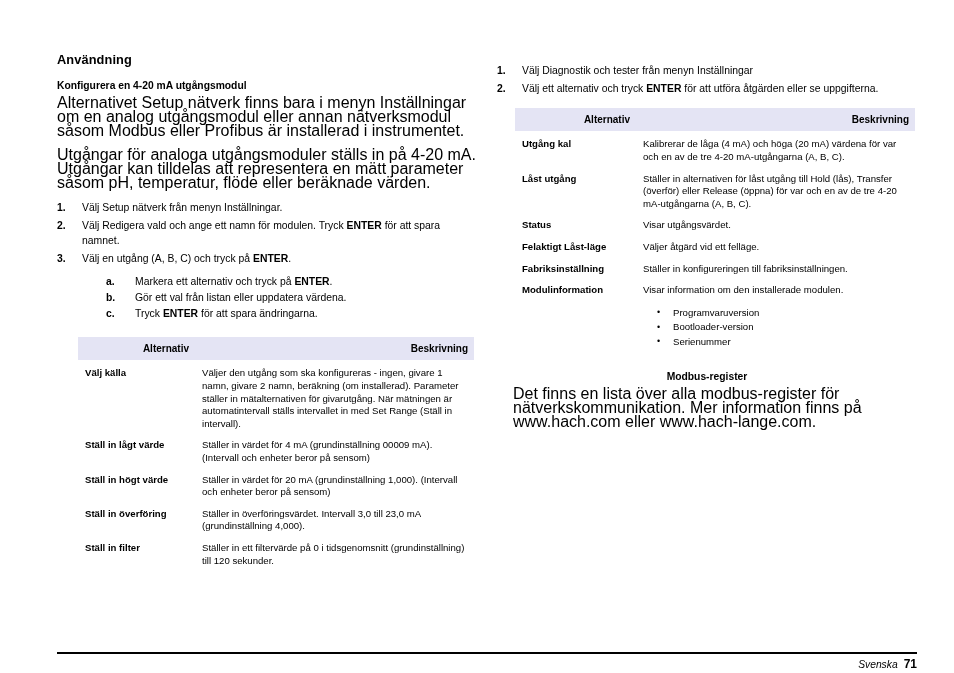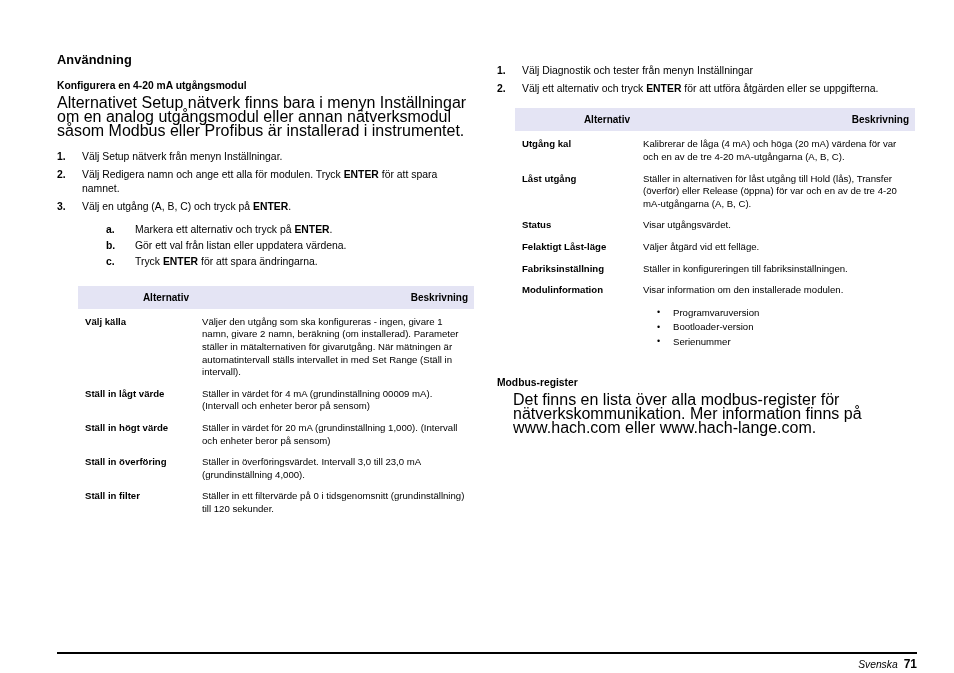--- a/index.html
+++ b/index.html
@@ -33,21 +33,22 @@
     font-weight: bold;
     margin: 0 0 13px 0;
     letter-spacing: 0.1px;
   }
   h2.sub-title {
     font-size: 10.3px;
     font-weight: bold;
     margin: 0 0 5px 0;
   }
   h2.sub-title.spaced-top {
-    margin-top: 24px;
+    margin-top: 18px;
+    text-align: center;
   }
   p.body {
     font-size: 16px;
     line-height: 14.2px;
     margin: 0 0 9px 0;
     text-align: left;
   }
   p.body.tight { margin-bottom: 0; margin-left: 16px; }
 
   
@@ -168,27 +169,28 @@
 
 <div class="page">
 
   <div class="col col-left">
 
     <h1 class="section-title">Användning</h1>
 
     <h2 class="sub-title">Konfigurera en 4-20 mA utgångsmodul</h2>
 
     <p class="body">Alternativet Setup nätverk finns bara i menyn Inställningar om en analog utgångsmodul eller annan nätverksmodul såsom Modbus eller Profibus är installerad i instrumentet.</p>
+    <p class="body">Utgångar för analoga utgångsmoduler ställs in på 4-20 mA. Utgångar kan tilldelas att representera en mätt parameter såsom pH, temperatur, flöde eller beräknade värden.</p>
 
     <ol class="num-list">
       <li>
         <span class="marker">1.</span><span>Välj Setup nätverk från menyn Inställningar.</span><b></b><span></span>
       </li>
       <li>
-        <span class="marker">2.</span><span>Välj Redigera namn och ange ett alla för modulen. Tryck </span><b>ENTER</b><span> för att spara namnet.</span>
+        <span class="marker">2.</span><span>Välj Redigera vald och ange ett namn för modulen. Tryck </span><b>ENTER</b><span> för att spara namnet.</span>
       </li>
       <li>
         <span class="marker">3.</span><span>Välj en utgång (A, B, C) och tryck på </span><b>ENTER</b><span>.</span>
 
         <div class="alpha-wrap">
           <ol class="alpha-list">
             <li>
               <span class="marker">a.</span><span>Markera ett alternativ och tryck på </span><b>ENTER</b><span>.</span>
             </li>
             <li>

